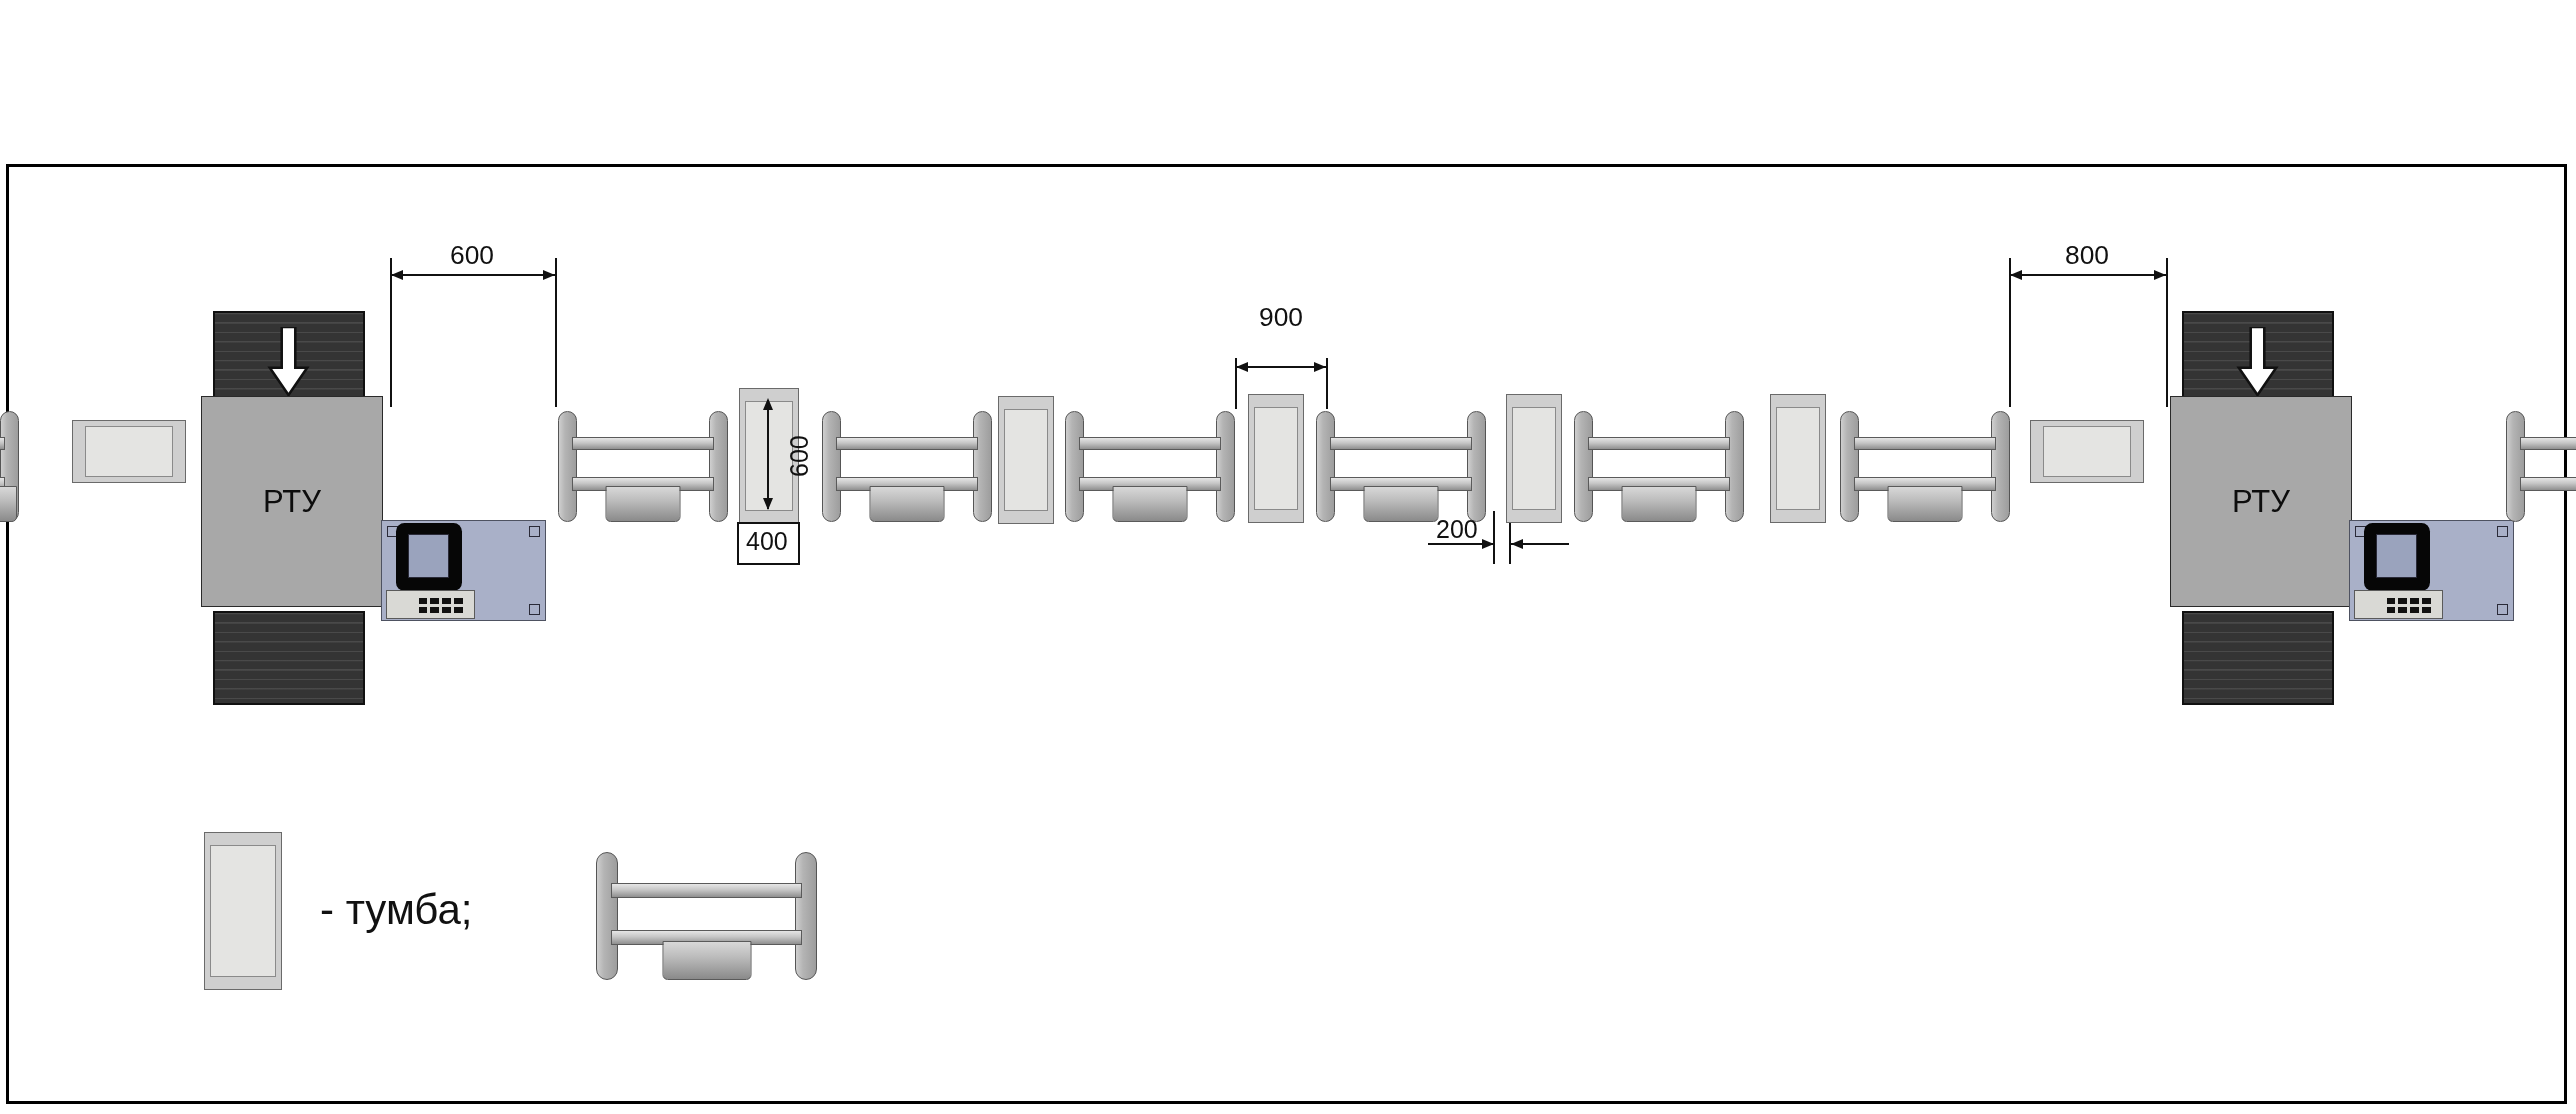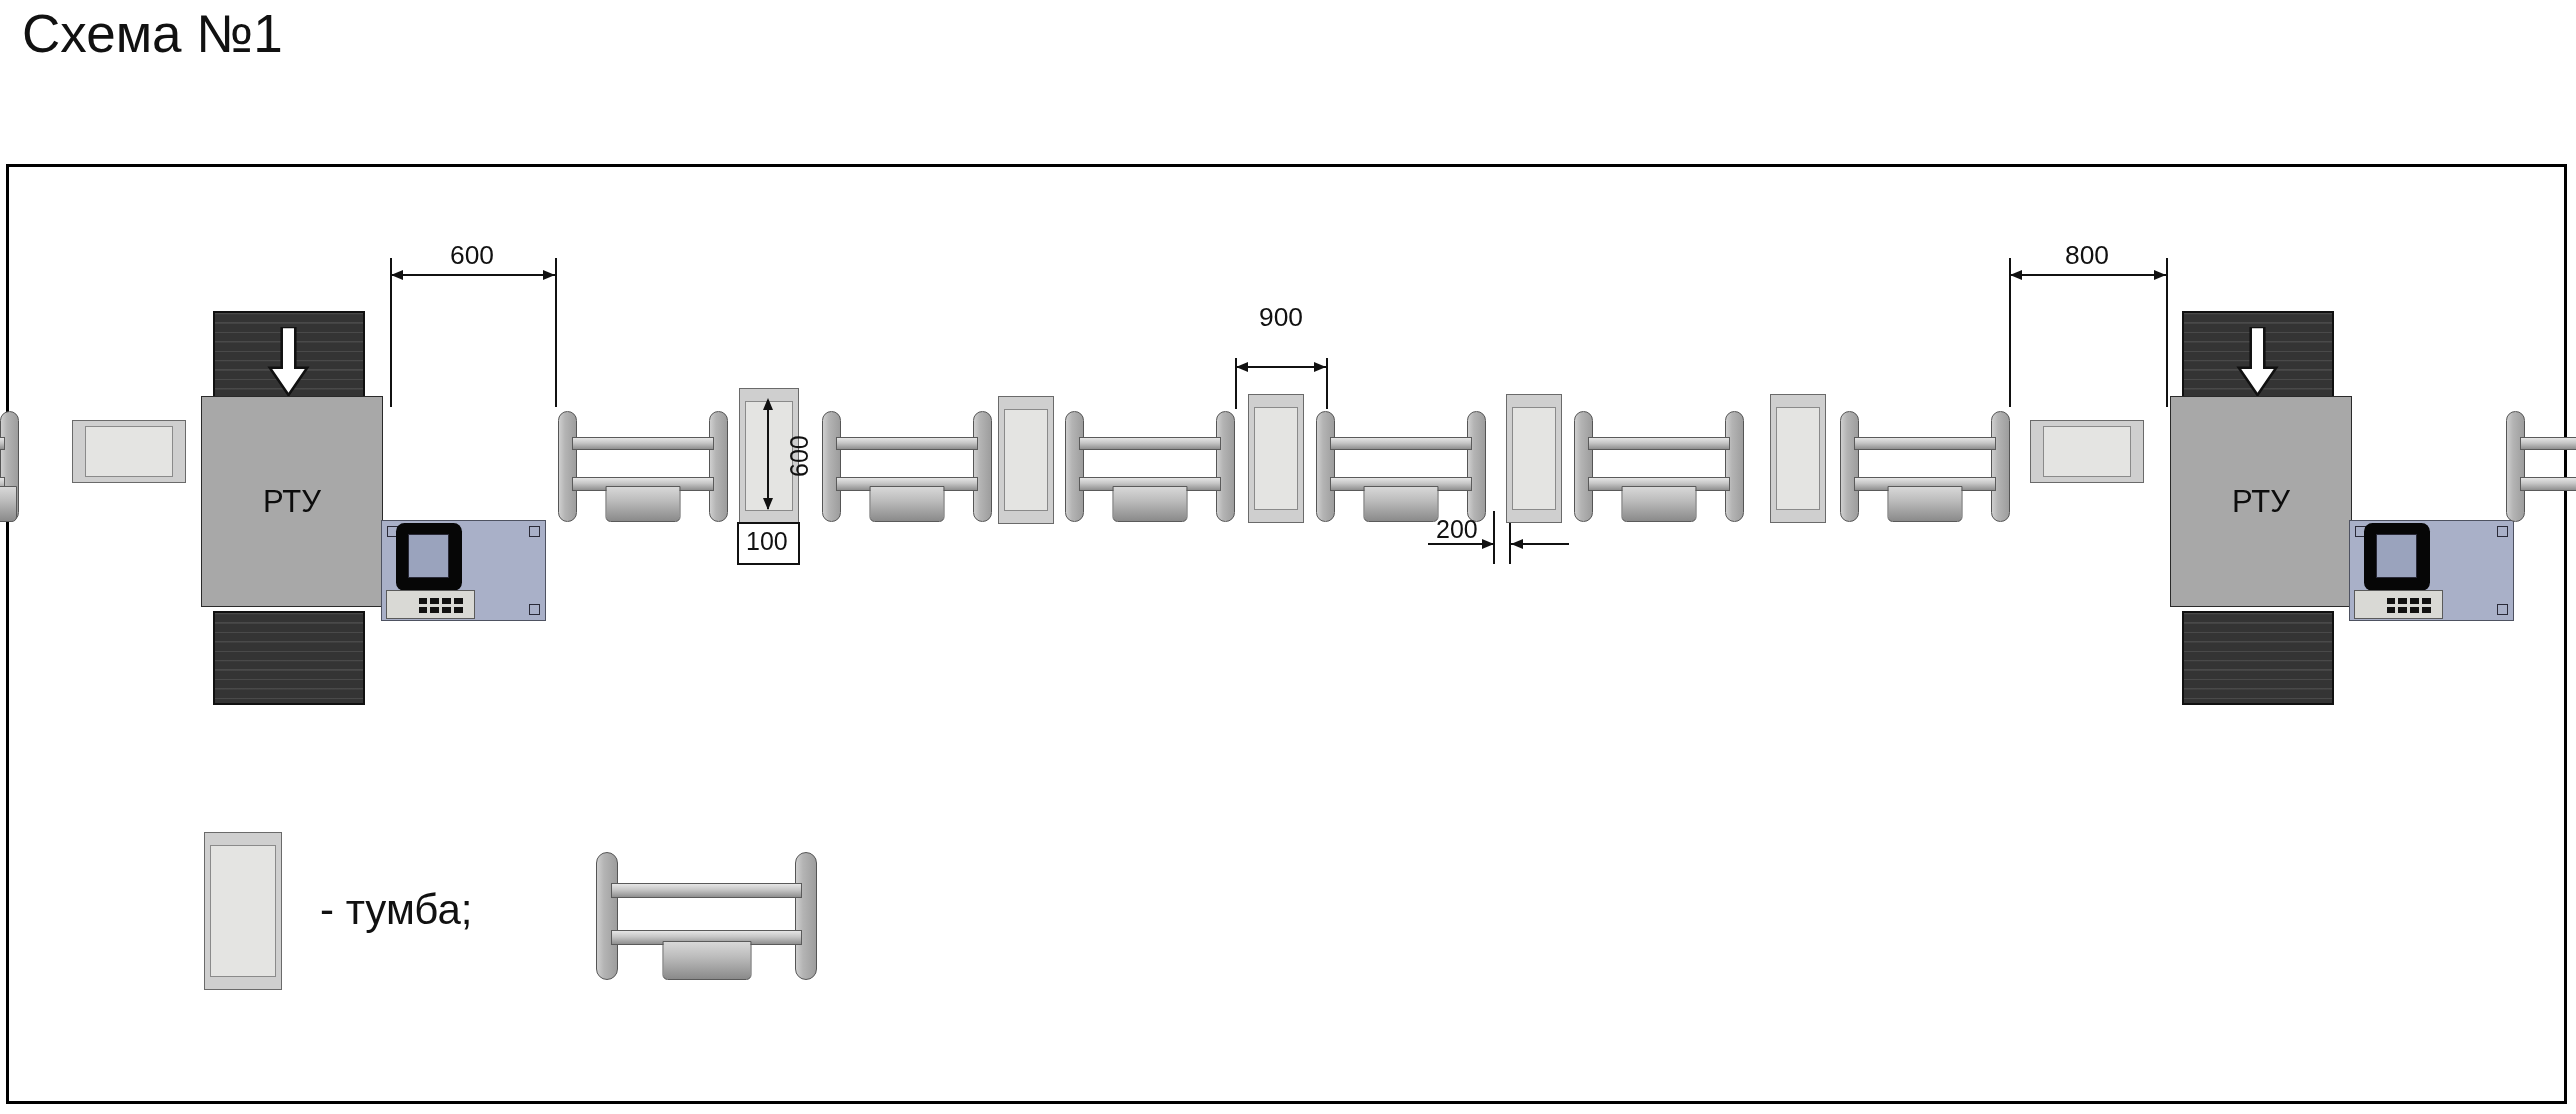--- a/index.html
+++ b/index.html
@@ -141,21 +141,20 @@
   .legend-txt{
     position:absolute;color:#111;font-size:42px;
     font-family:"Liberation Sans",sans-serif;white-space:nowrap;
   }
 </style>
 </head>
 <body>
 
 <div id="root">
 
-  <div class="title">Схема №1</div>
 
   <div class="frame"></div>
 
   <div class="md" style="left:-37px;top:411px;width:56px;height:111px;">
     <div class="post r"></div>
     <div class="rail r1"></div>
     <div class="rail r2"></div>
     <div class="foot" style="left:3.4px;transform:none;width:51px;"></div>
   </div>
 
@@ -215,21 +214,21 @@
   <div class="ped v" style="left:739px;top:388px;width:60px;height:136px;">
     <div class="inner"></div>
   </div>
 
   <div class="vdimline" style="left:767px;top:400px;height:109px;"></div>
   <div class="arrowU" style="left:763px;top:398px;"></div>
   <div class="arrowD" style="left:763px;top:498px;"></div>
   <div class="dimtxt vert" style="left:785px;top:477px;font-size:25px;">600</div>
 
   <div class="dimbox" style="left:737px;top:522px;width:63px;height:43px;"></div>
-  <div class="dimtxt" style="left:746px;top:527px;font-size:25px;">100</div>
+  <div class="dimtxt" style="left:746px;top:527px;font-size:25px;">400</div>
 
   <div class="md" style="left:822px;top:411px;width:170px;height:111px;">
     <div class="post l"></div>
     <div class="post r"></div>
     <div class="rail r1"></div>
     <div class="rail r2"></div>
     <div class="foot"></div>
   </div>
 
   <div class="ped v" style="left:998px;top:396px;width:56px;height:128px;">

